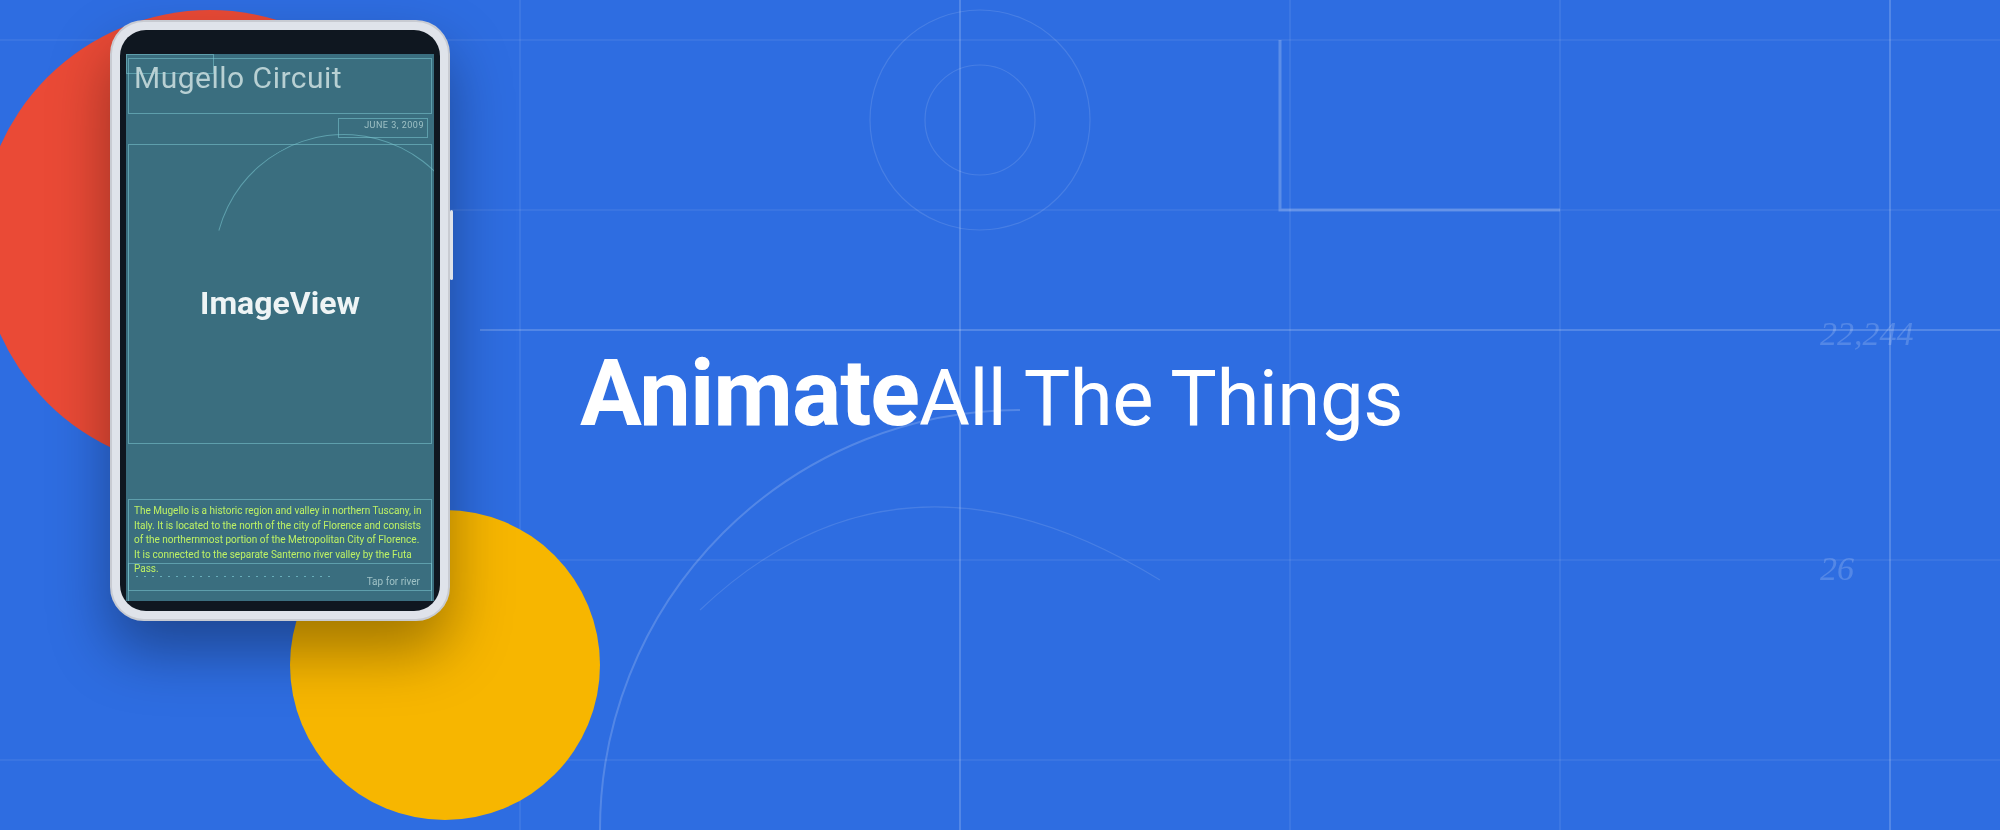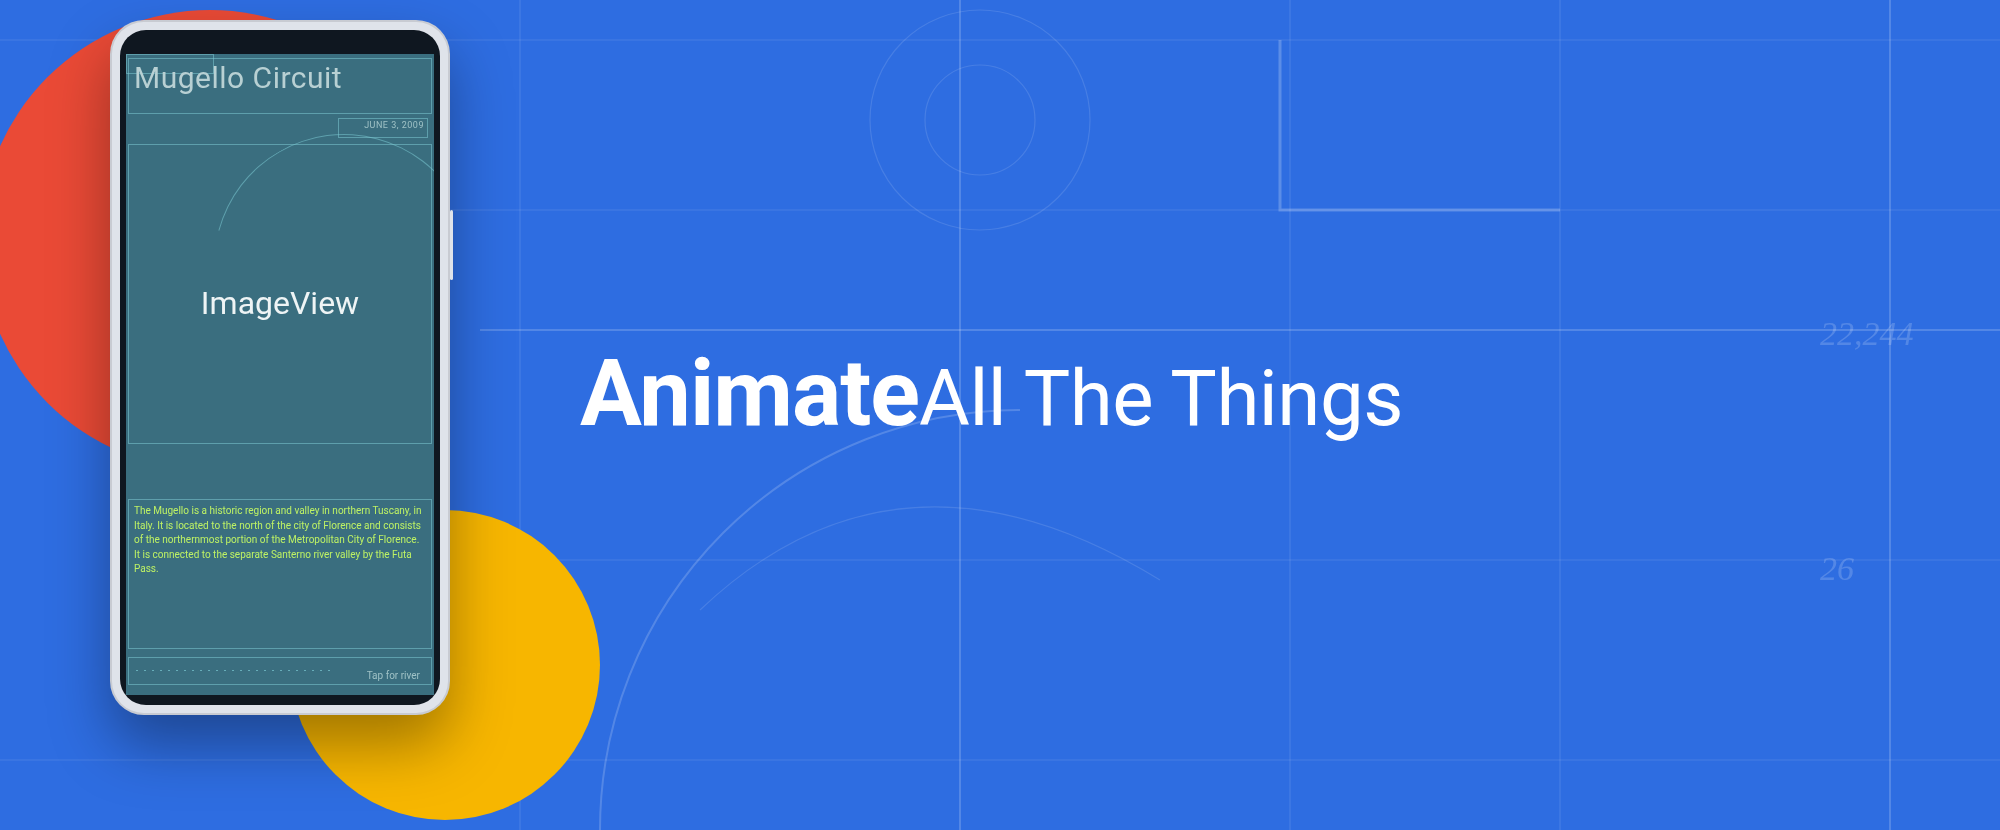--- a/index.html
+++ b/index.html
@@ -36,21 +36,21 @@
     width: 310px; height: 310px;
     border-radius: 50%;
     background: #f7b600;
     left: 290px; top: 510px;
   }
 
   
   .phone {
     position: absolute;
     left: 110px; top: 20px;
-    width: 340px; height: 695px;
+    width: 340px; height: 601px;
     background: #dfe3ea;
     border-radius: 34px;
     box-shadow: 0 30px 60px rgba(0,0,0,0.35), inset 0 0 0 2px rgba(0,0,0,0.1);
     padding: 10px;
   }
   .phone-inner {
     width: 100%; height: 100%;
     background: #0f1720;
     border-radius: 26px;
     padding: 24px 6px 10px 6px;
@@ -82,21 +82,21 @@
   }
   .g-date-box { right: 6px; top: 64px; width: 90px; height: 20px; }
   .g-date {
     position: absolute; right: 10px; top: 66px;
     font-size: 9px; color: #9fc2c6; letter-spacing: 0.5px;
   }
   .g-image-box { left: 2px; top: 90px; right: 2px; height: 300px; }
   .g-imageview {
     position: absolute; left: 0; right: 0; top: 230px;
     text-align: center;
-    font-size: 32px; font-weight: 400; color: #eef4f5;
+    font-size: 32px; font-weight: 700; color: #eef4f5;
   }
   .g-arc {
     position: absolute; top: 80px; right: -40px;
     width: 260px; height: 260px;
     border: 1px solid rgba(123,200,210,0.55);
     border-radius: 50%;
     border-left-color: transparent;
     border-bottom-color: transparent;
     transform: rotate(-30deg);
   }

